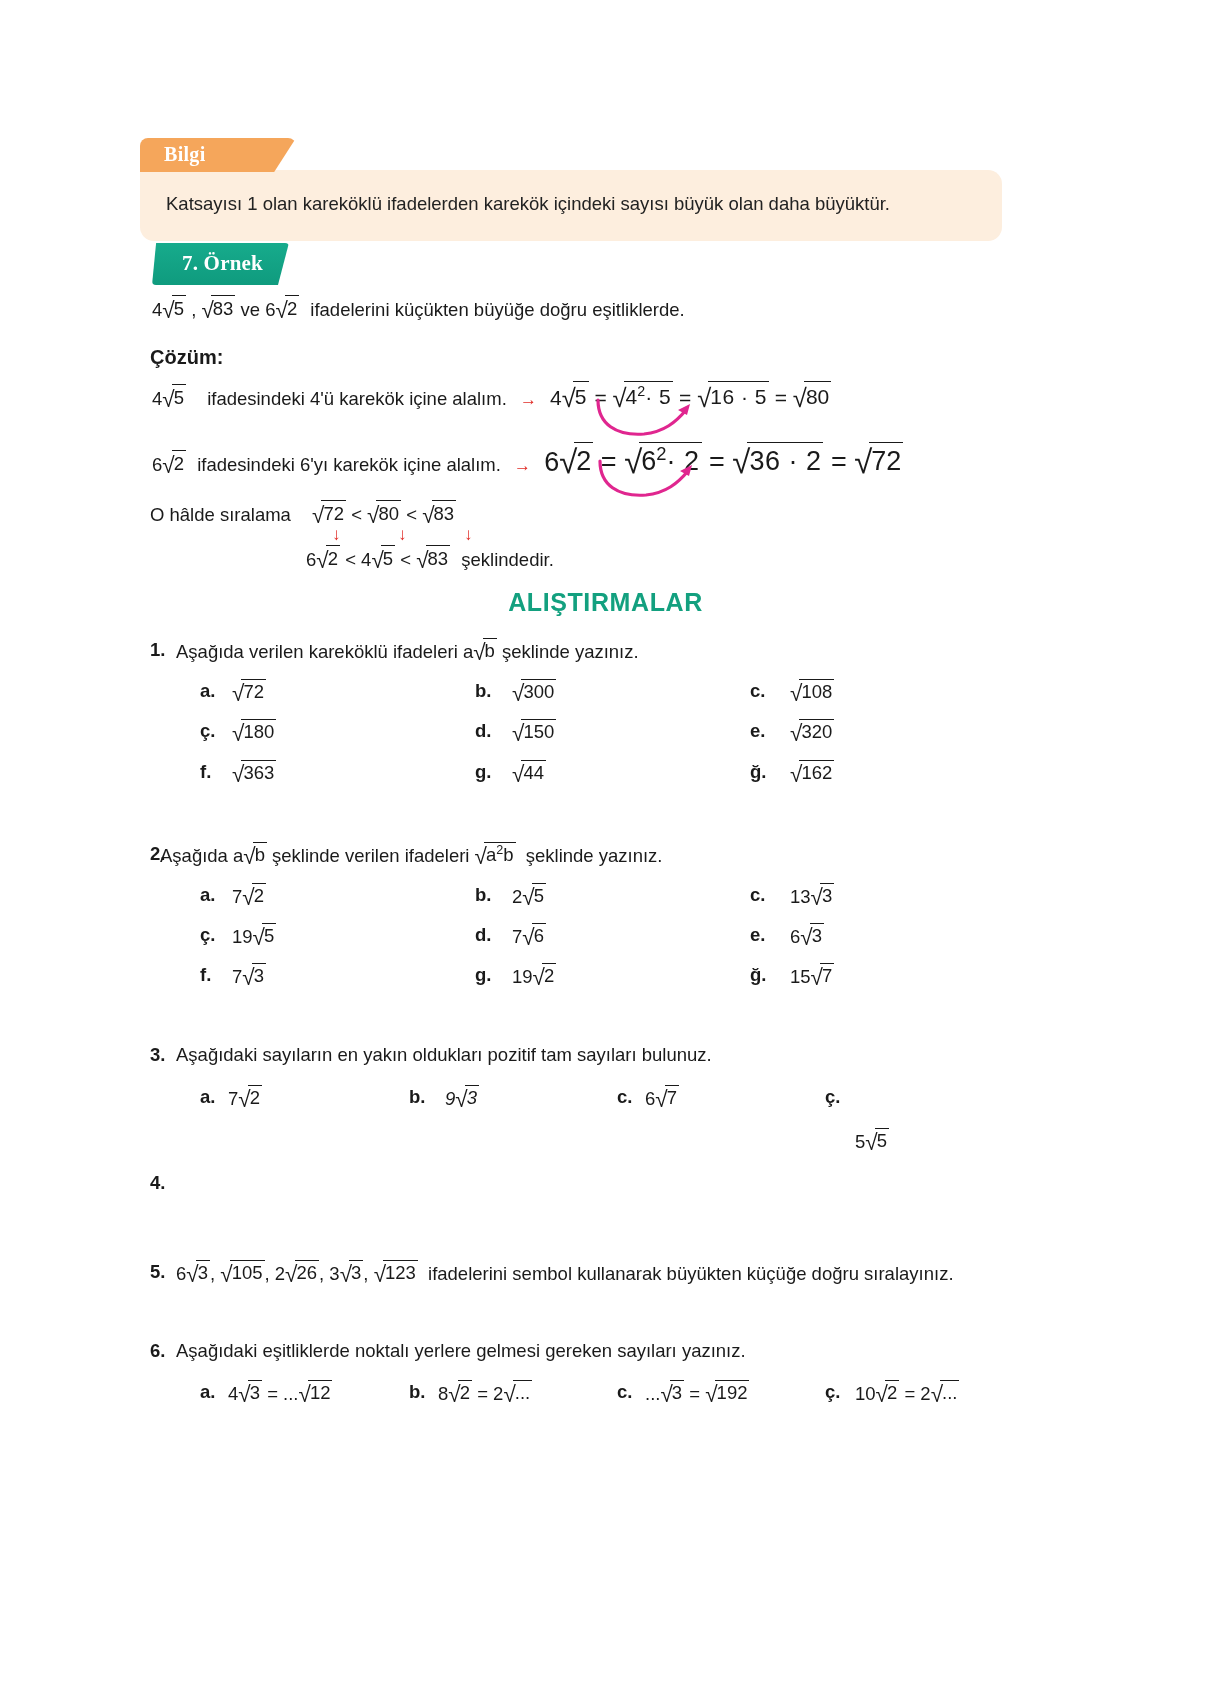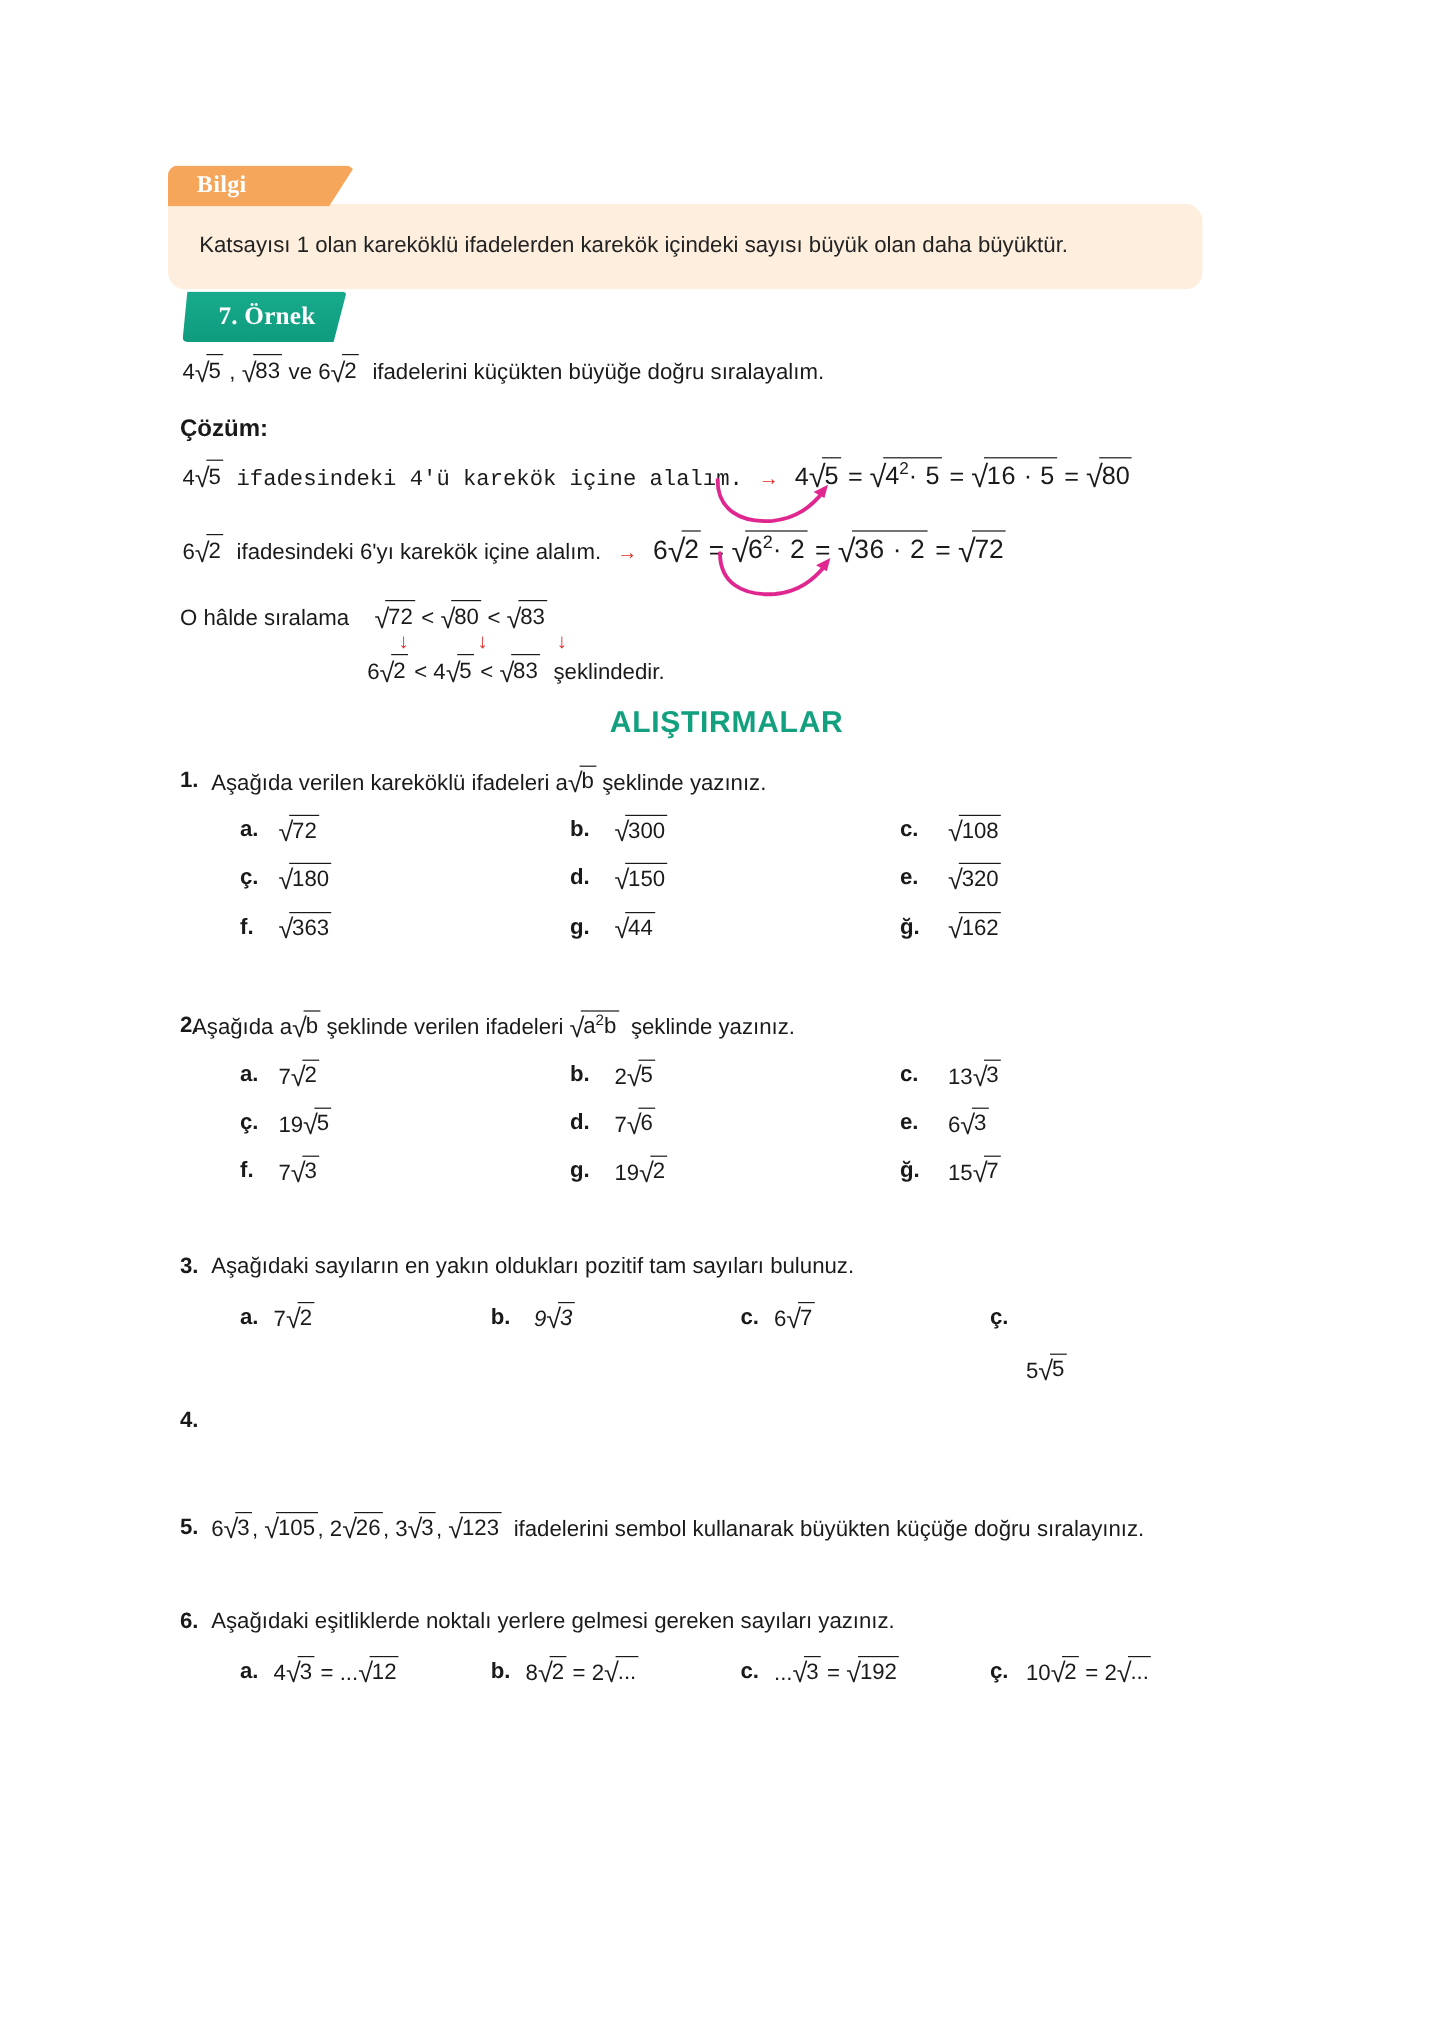--- a/index.html
+++ b/index.html
@@ -107,28 +107,28 @@
   </div>
 
   <div class="ornek-tab">7. Örnek</div>
 
   <div class="txt" style="left:152px; top:296px;">
     <span class="rad"><span class="coef">4</span><span class="sign">√</span><span class="bar">5</span></span>
     <span>,</span>
     <span class="rad"><span class="sign">√</span><span class="bar">83</span></span>
     <span>ve</span>
     <span class="rad"><span class="coef">6</span><span class="sign">√</span><span class="bar">2</span></span>
-    <span style="margin-left:6px;">ifadelerini küçükten büyüğe doğru sıralayalım.</span>
+    <span style="margin-left:6px;">ifadelerini küçükten büyüğe doğru eşitliklerde.</span>
   </div>
 
   <div class="txt bold" style="left:150px; top:344px; font-size:20px;">Çözüm:</div>
 
   <div class="txt" style="left:152px; top:382px;">
     <span class="rad"><span class="coef">4</span><span class="sign">√</span><span class="bar">5</span></span>
-    <span style="margin-left:6px;font-family:Liberation Mono, monospace;">ifadesindeki 4'ü karekök içine alalım.</span>
+    <span style="margin-left:16px;">ifadesindeki 4'ü karekök içine alalım.</span>
     <span class="redarrow" style="margin-left:8px;">→</span>
     <span style="margin-left:8px; font-size:21px;">
       <span class="rad"><span class="coef">4</span><span class="sign">√</span><span class="bar">5</span></span>
       <span>=</span>
       <span class="rad"><span class="sign">√</span><span class="bar"><span>4</span><sup class="sq">2</sup><span class="dotop">· 5</span></span></span>
       <span>=</span>
       <span class="rad"><span class="sign">√</span><span class="bar dotop">16 · 5</span></span>
       <span>=</span>
       <span class="rad"><span class="sign">√</span><span class="bar">80</span></span>
     </span>
@@ -136,21 +136,21 @@
 
   <svg class="curve" style="left:592px; top:398px;" width="110" height="44" viewBox="0 0 110 44">
     <path d="M6,2 C6,26 24,38 52,36 C72,34 84,24 94,12" fill="none" stroke="#e0268f" stroke-width="3.2" stroke-linecap="round"></path>
     <path d="M98,6 L95,17 L86,12 Z" fill="#e0268f"></path>
   </svg>
 
   <div class="txt" style="left:152px; top:443px;">
     <span class="rad"><span class="coef">6</span><span class="sign">√</span><span class="bar">2</span></span>
     <span style="margin-left:6px;">ifadesindeki 6'yı karekök içine alalım.</span>
     <span class="redarrow" style="margin-left:8px;">→</span>
-    <span style="margin-left:8px; font-size:22px;">
+    <span style="margin-left:8px; font-size:27px;">
       <span class="rad"><span class="coef">6</span><span class="sign">√</span><span class="bar">2</span></span>
       <span>=</span>
       <span class="rad"><span class="sign">√</span><span class="bar"><span>6</span><sup class="sq">2</sup><span class="dotop">· 2</span></span></span>
       <span>=</span>
       <span class="rad"><span class="sign">√</span><span class="bar dotop">36 · 2</span></span>
       <span>=</span>
       <span class="rad"><span class="sign">√</span><span class="bar">72</span></span>
     </span>
   </div>
   <svg class="curve" style="left:594px; top:459px;" width="110" height="44" viewBox="0 0 110 44">

